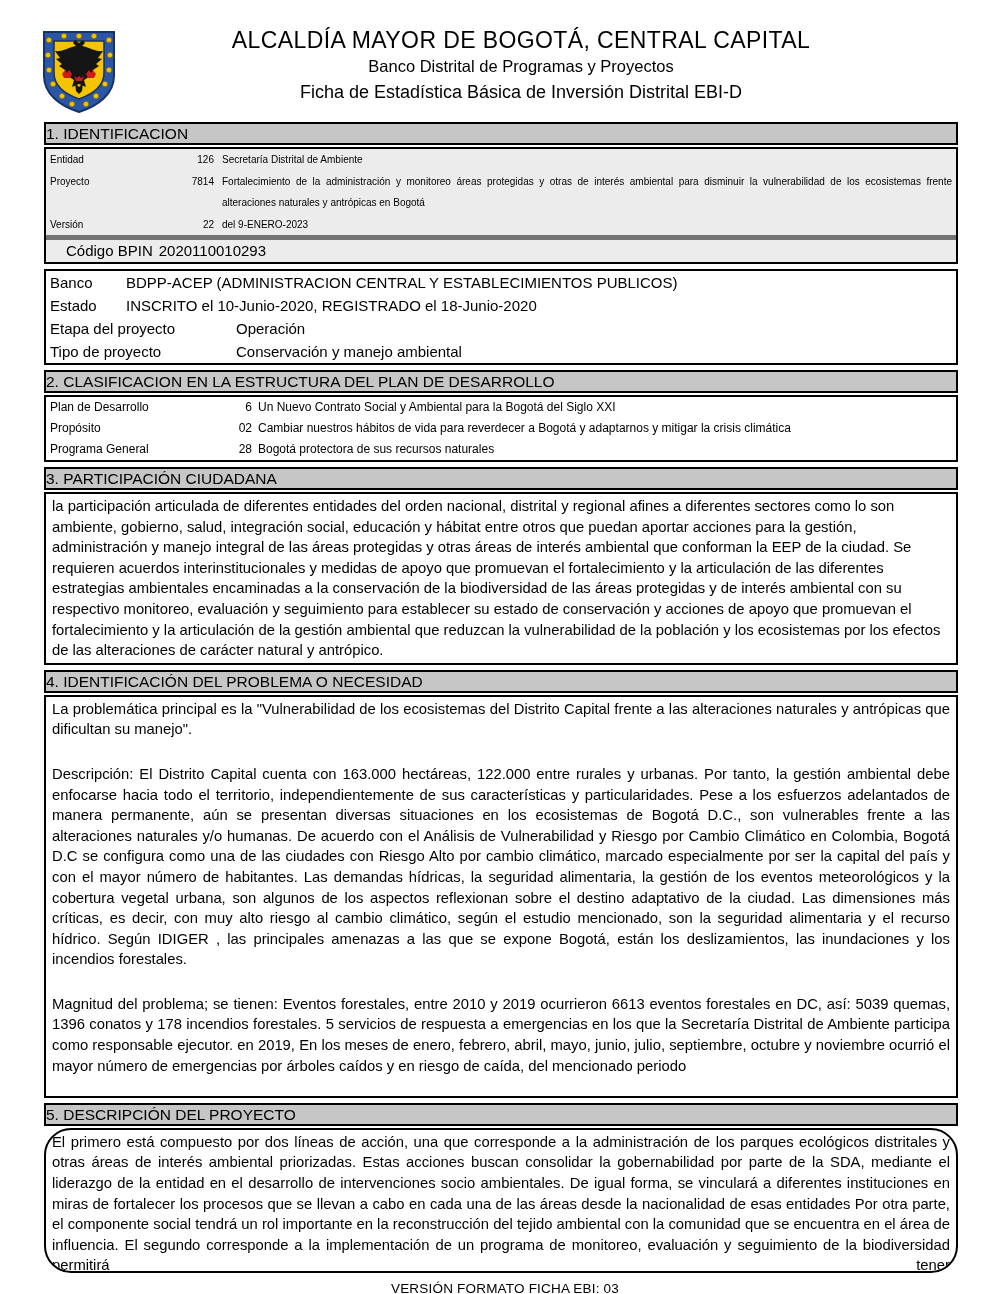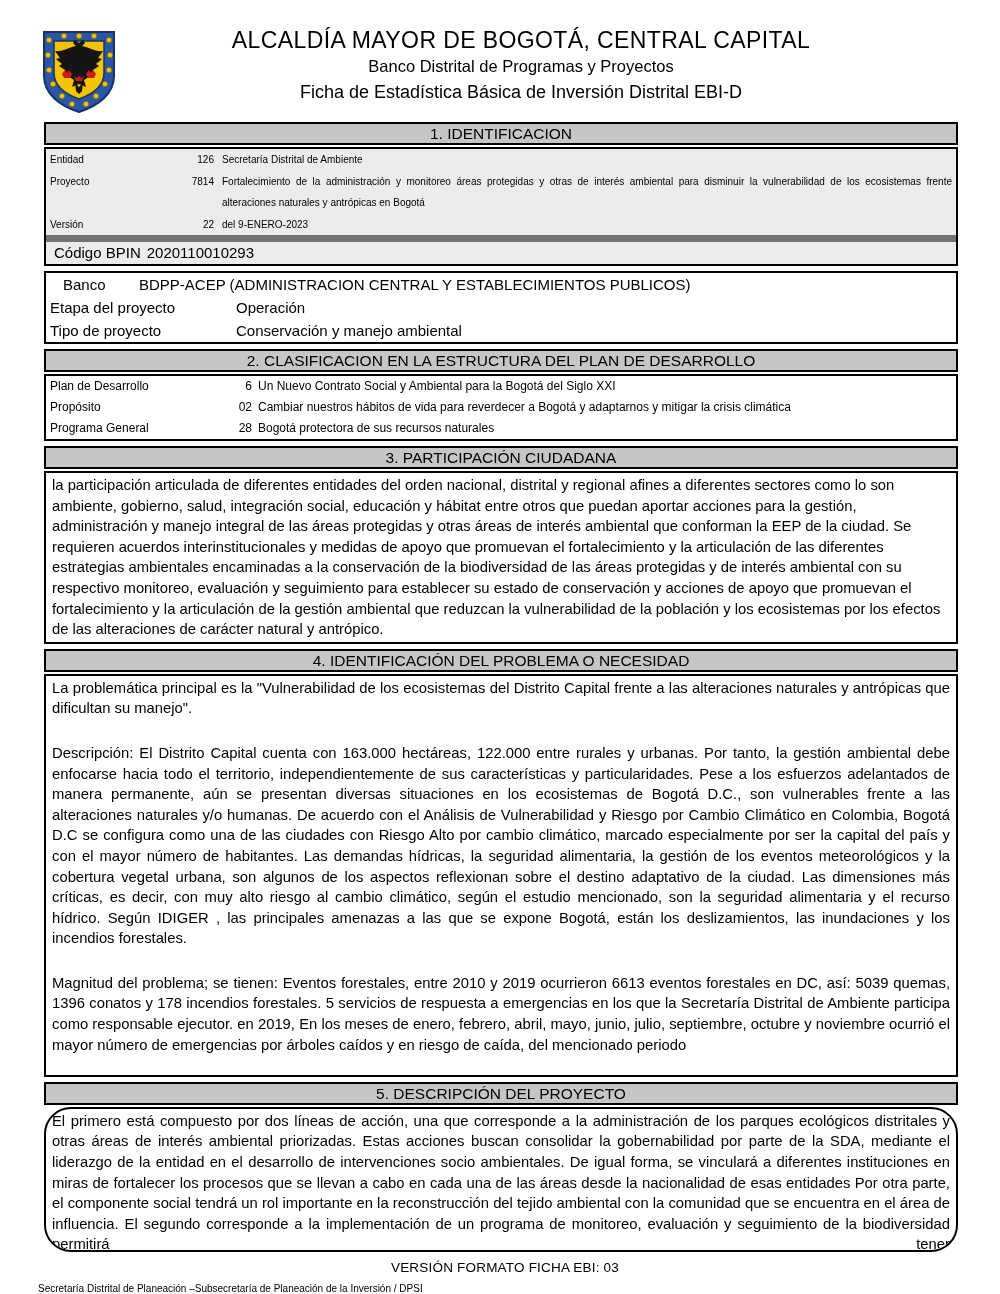--- a/index.html
+++ b/index.html
@@ -14,37 +14,37 @@
   
   .header{position:relative;padding-top:26px;height:96px;}
   .logo{position:absolute;left:-6px;top:28px;width:82px;height:86px;}
   .titles{text-align:center;padding-left:40px;}
   .title-main{font-size:23px;letter-spacing:.4px;line-height:28px;}
   .title-sub1{font-size:16.5px;line-height:25px;}
   .title-sub2{font-size:18px;line-height:26px;}
 
   
   .bar{
-    background:#c6c6c6;border:2px solid #000;text-align:center;
+    background:#c6c6c6;border:2px solid #000;
     font-size:15.5px;line-height:19px;height:19px;margin-bottom:2px;
   }
   .box{border:2px solid #000;background:#fff;margin-bottom:5px;}
   .box.gray{background:#ececec;}
 
   
   .trow{display:flex;line-height:21.5px;font-size:10px;}
   .tlabel{flex:0 0 128px;padding-left:4px;}
   .tcode{flex:0 0 36px;text-align:right;white-space:nowrap;}
   .tval{flex:1;margin-left:8px;margin-right:4px;}
-  .bpin-row{border-top:7px solid #737373;line-height:22px;font-size:15px;padding-left:8px;}
+  .bpin-row{border-top:5px solid #737373;line-height:22px;font-size:15px;padding-left:20px;}
   .bpin-row .num{margin-left:6px;}
 
   
   .brow{display:flex;line-height:23px;font-size:15px;}
-  .blbl-sm{flex:0 0 76px;padding-left:17px;}
+  .blbl-sm{flex:0 0 76px;padding-left:4px;}
   .blbl-lg{flex:0 0 186px;padding-left:4px;}
   .bval{flex:1;}
 
   
   .trow2{display:flex;line-height:21px;font-size:12px;}
   .tlabel2{flex:0 0 132px;padding-left:4px;}
   .tcode2{flex:0 0 70px;text-align:right;white-space:nowrap;}
   .tval2{flex:1;margin-left:6px;margin-right:4px;}
 
   
@@ -137,20 +137,24 @@
         <span>Código BPIN</span><span class="num">2020110010293</span>
       </div>
     </div>
 
     <div class="box">
       <div class="brow">
         <span class="blbl-sm">Banco</span>
         <span class="bval">BDPP-ACEP (ADMINISTRACION CENTRAL Y ESTABLECIMIENTOS PUBLICOS)</span>
       </div>
       <div class="brow">
+        <span class="blbl-sm">Estado</span>
+        <span class="bval">INSCRITO el 10-Junio-2020, REGISTRADO el 18-Junio-2020</span>
+      </div>
+      <div class="brow">
         <span class="blbl-lg">Etapa del proyecto</span>
         <span class="bval">Operación</span>
       </div>
       <div class="brow">
         <span class="blbl-lg">Tipo de proyecto</span>
         <span class="bval">Conservación y manejo ambiental</span>
       </div>
     </div>
 
     <div class="bar">2. CLASIFICACION EN LA ESTRUCTURA DEL PLAN DE DESARROLLO</div>

